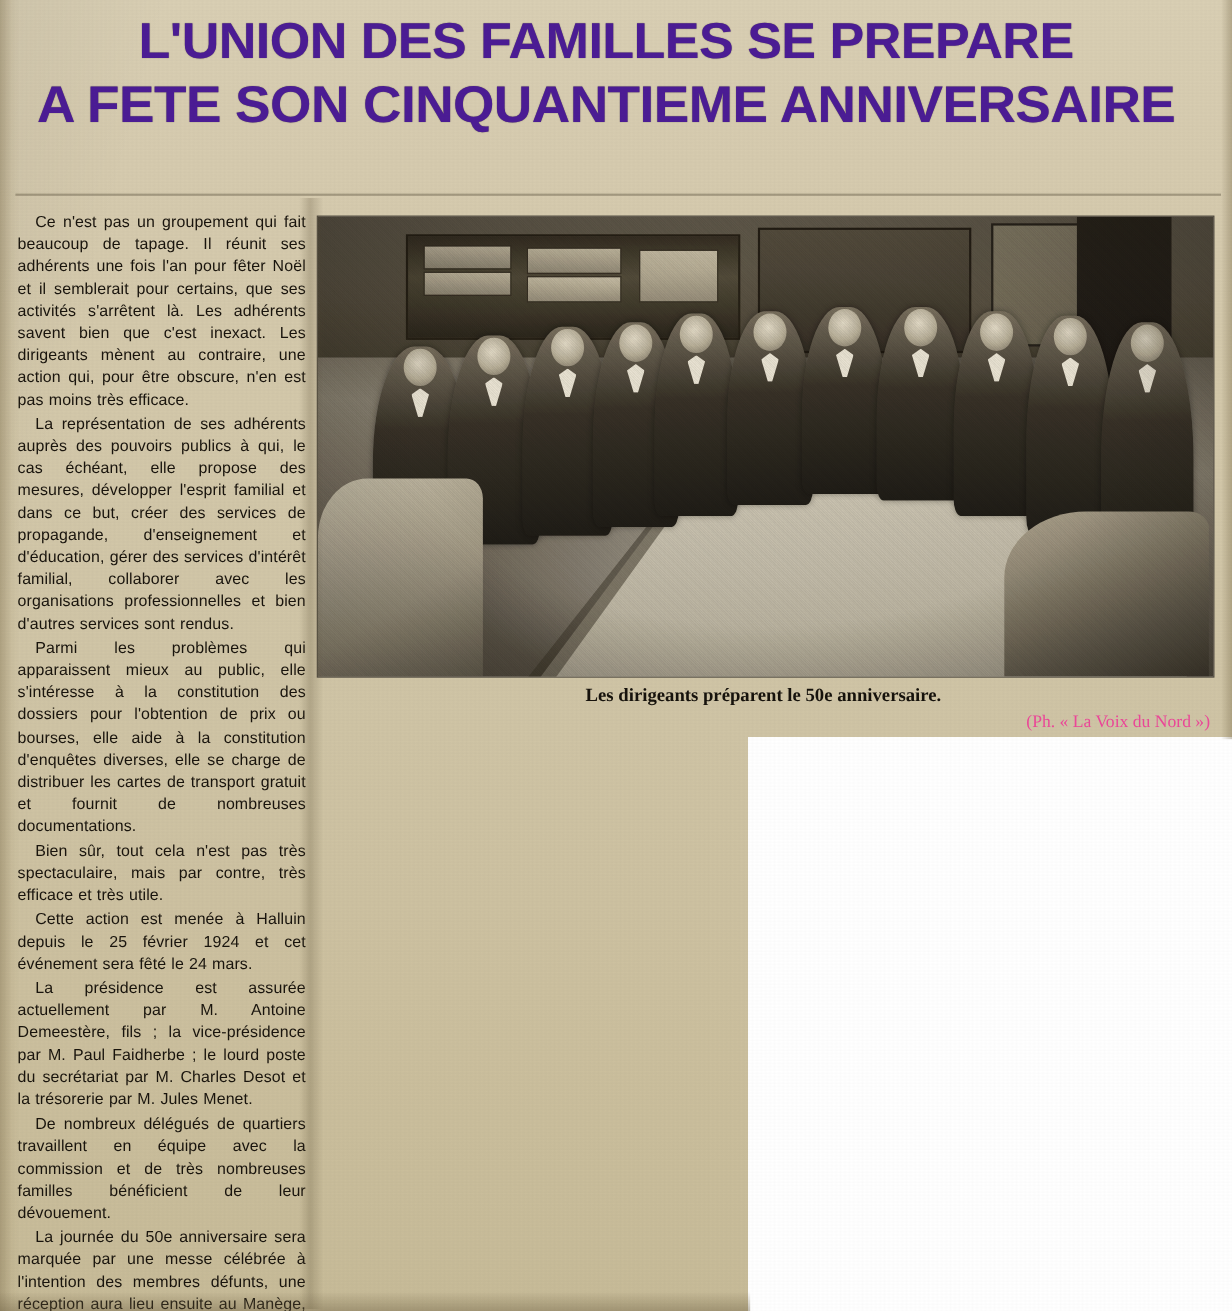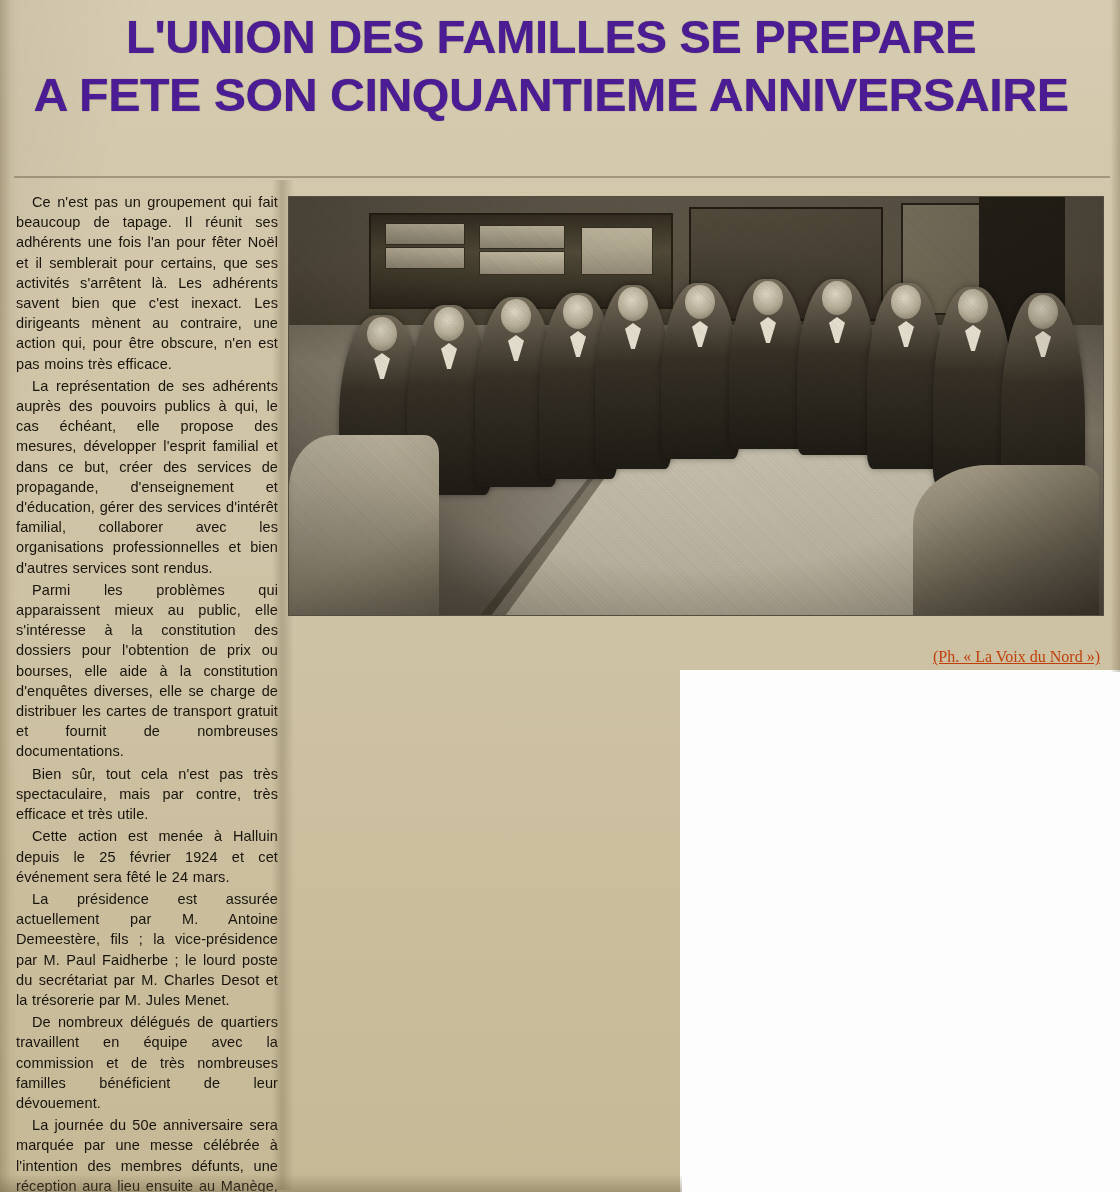--- a/index.html
+++ b/index.html
@@ -260,24 +260,23 @@
     font-family: "Liberation Serif", serif;
     font-weight: bold;
     font-size: 17px;
   }
   .credit {
     position: absolute;
     left: 288px;
     top: 648px;
     width: 812px;
     text-align: right;
-    color: #c2410c;
+    color: #ec4899;
     font-family: "Liberation Serif", serif;
     font-size: 16px;
-    text-decoration: underline;
   }
 </style>
 </head>
 <body>
 
 <div class="clipping">
 
   <div class="paper"></div>
   <div class="paper-lower"></div>
 
@@ -362,20 +361,21 @@
       <div class="ph-foreground"></div>
       <div class="ph-chair"></div>
       <div class="ph-cloth"></div>
 
       <div class="ph-halftone"></div>
       <div class="ph-tint"></div>
       <div class="ph-vignette"></div>
     </div>
   </div>
 
+  <div class="caption">Les dirigeants préparent le 50e anniversaire.</div>
   <div class="credit">(Ph. « La Voix du Nord »)</div>
 
   <div class="fold-left"></div>
   <div class="fold-col"></div>
   <div class="edge-right"></div>
   <div class="edge-bottom-left"></div>
   <div class="grain"></div>
 </div>
 
 </body></html>

